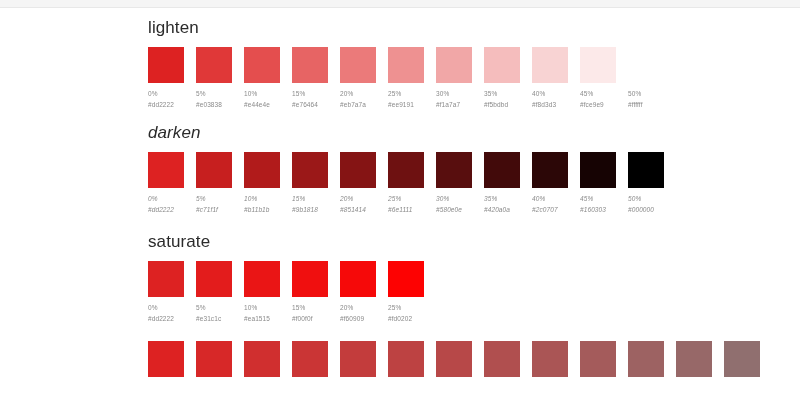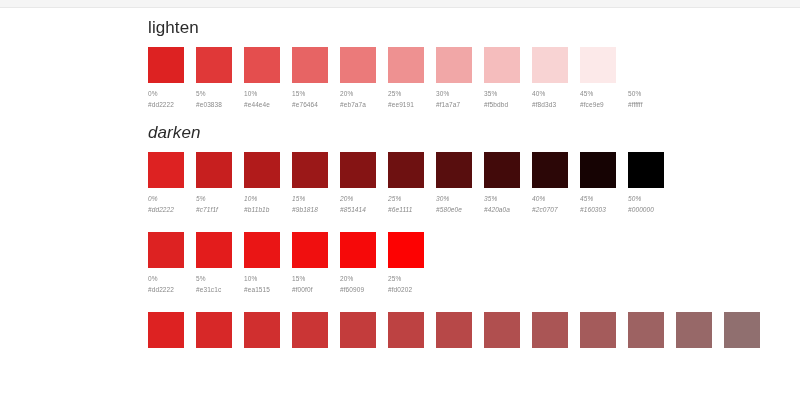--- a/index.html
+++ b/index.html
@@ -242,20 +242,21 @@
           <span class="swatch-chip" style="background: rgb(0, 0, 0);"></span>
           <div class="swatch-meta">
             <span class="swatch-pct">50%</span>
             <span class="swatch-hex">#000000</span>
           </div>
         </div>
       </div>
   </div>
 
   <div class="section section-saturate">
+    <h2 class="section-title">saturate</h2>
     <div class="swatch-row">
         <div class="swatch-cell">
           <span class="swatch-chip" style="background: rgb(221, 34, 34);"></span>
           <div class="swatch-meta">
             <span class="swatch-pct">0%</span>
             <span class="swatch-hex">#dd2222</span>
           </div>
         </div>
         <div class="swatch-cell">
           <span class="swatch-chip" style="background: rgb(227, 28, 28);"></span>

